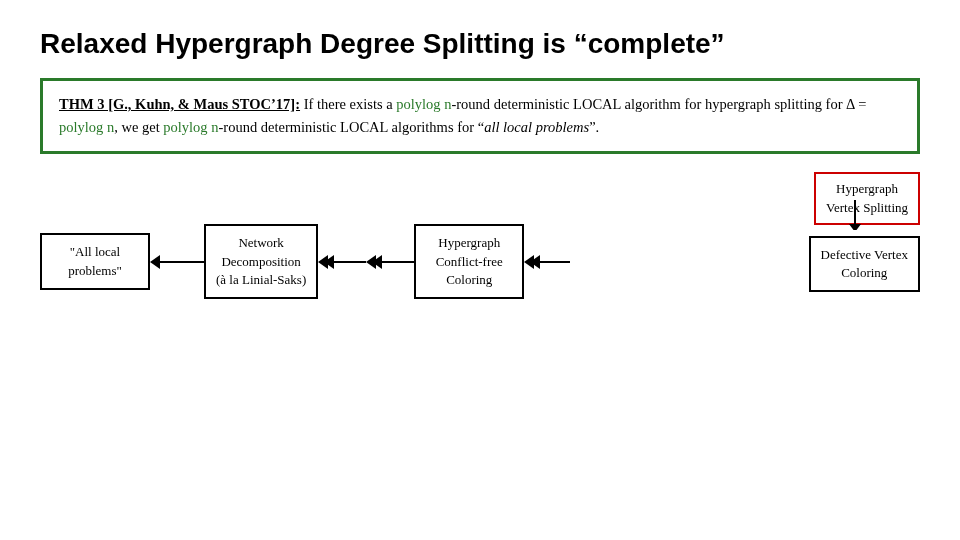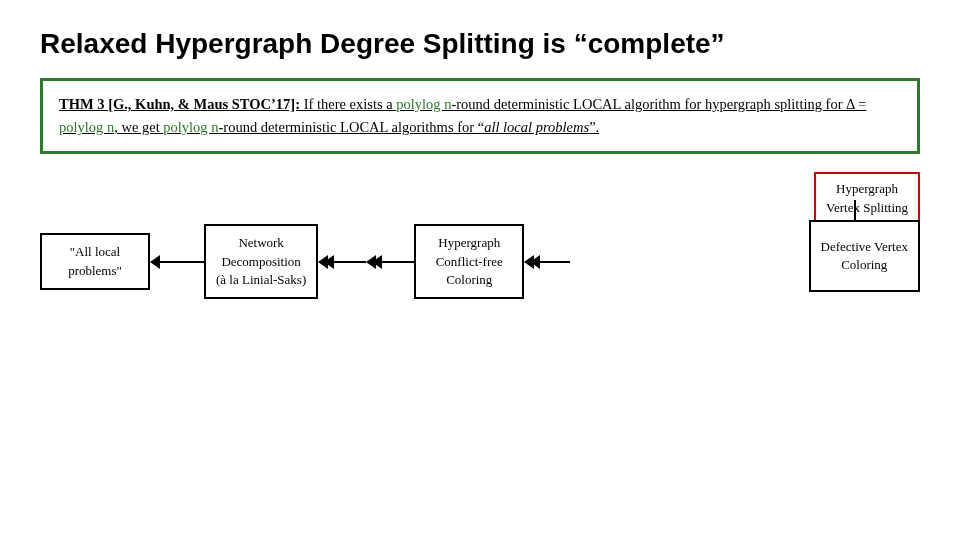--- a/index.html
+++ b/index.html
@@ -40,21 +40,20 @@
     .blue-text { color: #0000cc; }
 
     .theorem-box {
       border: 3px solid #2a7a2a;
       padding: 12px 16px;
       margin-bottom: 18px;
       font-size: 14.5px;
       line-height: 1.6;
       color: #000;
       background: #fff;
-      text-decoration: underline;
     }
 
     .theorem-box .green-text { color: #2a7a2a; }
     .theorem-box .bold { font-weight: bold; }
     .theorem-box .italic { font-style: italic; }
     .theorem-box .underline { text-decoration: underline; }
 
     .flow-box {
       border: 2px solid #000;
       padding: 8px 10px;
@@ -93,21 +92,21 @@
       left: 0px;
       display: flex;
       align-items: center;
     }
 
     .defective-pos {
       position: absolute;
       right: 0px;
       bottom: 0px;
       border: 2px solid #000;
-      padding: 16px 10px;
+      padding: 8px 10px;
       font-size: 13px;
       text-align: center;
       background: #fff;
       color: #000;
       line-height: 1.4;
     }
 
     
     .arrow-connector {
       display: flex;

